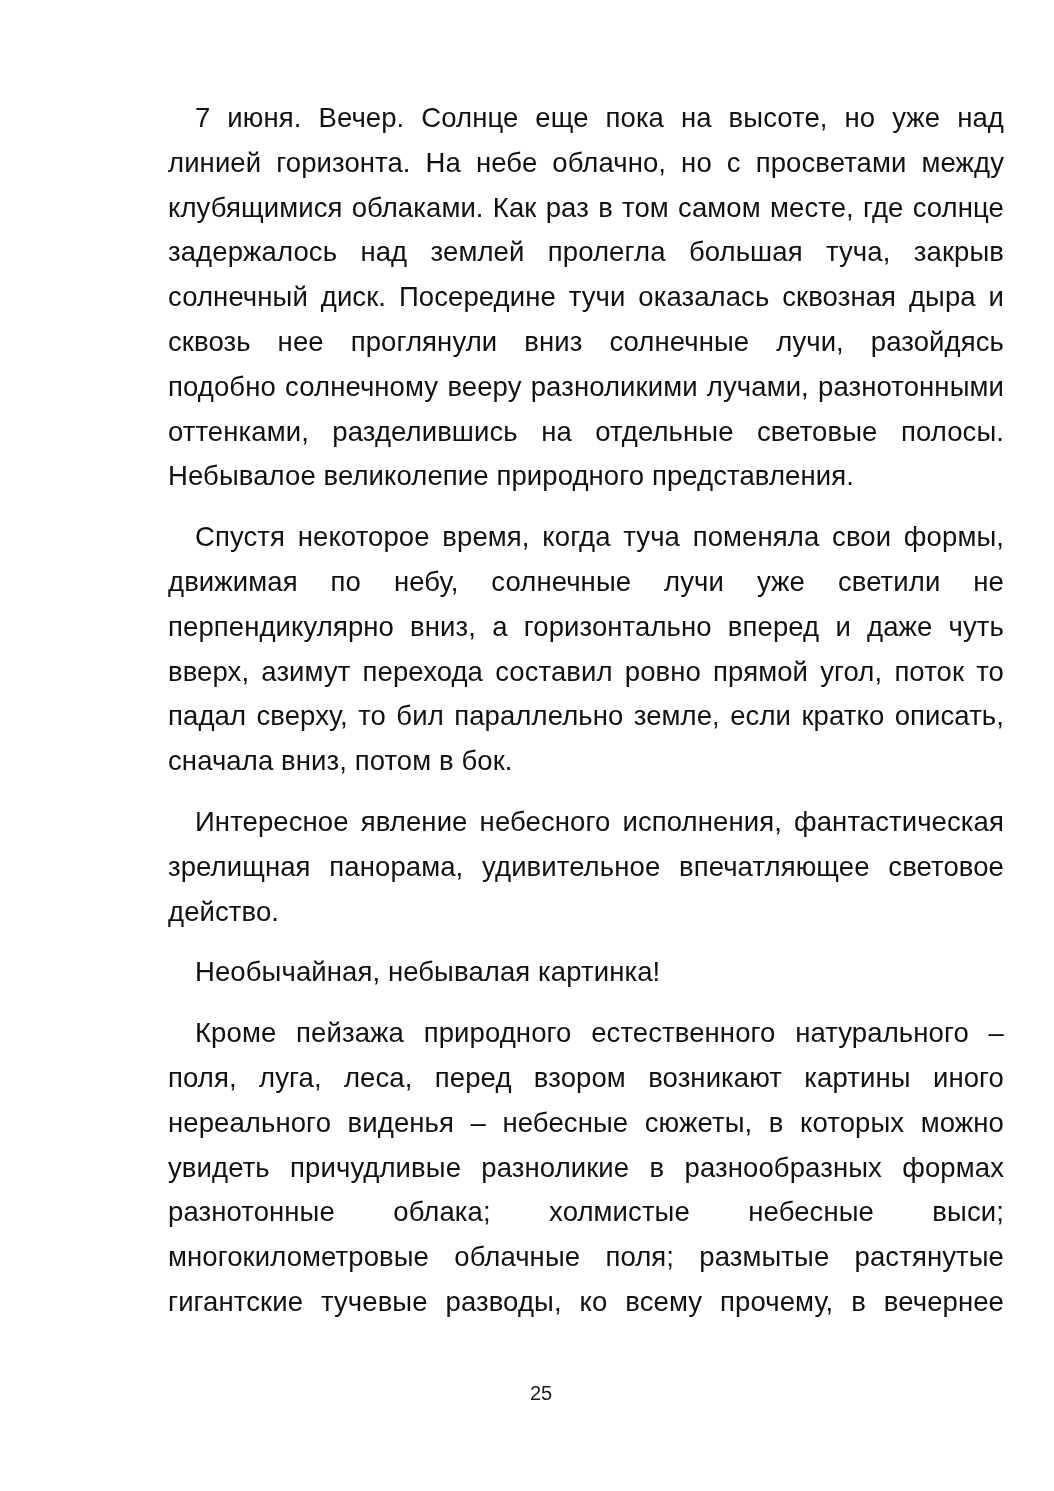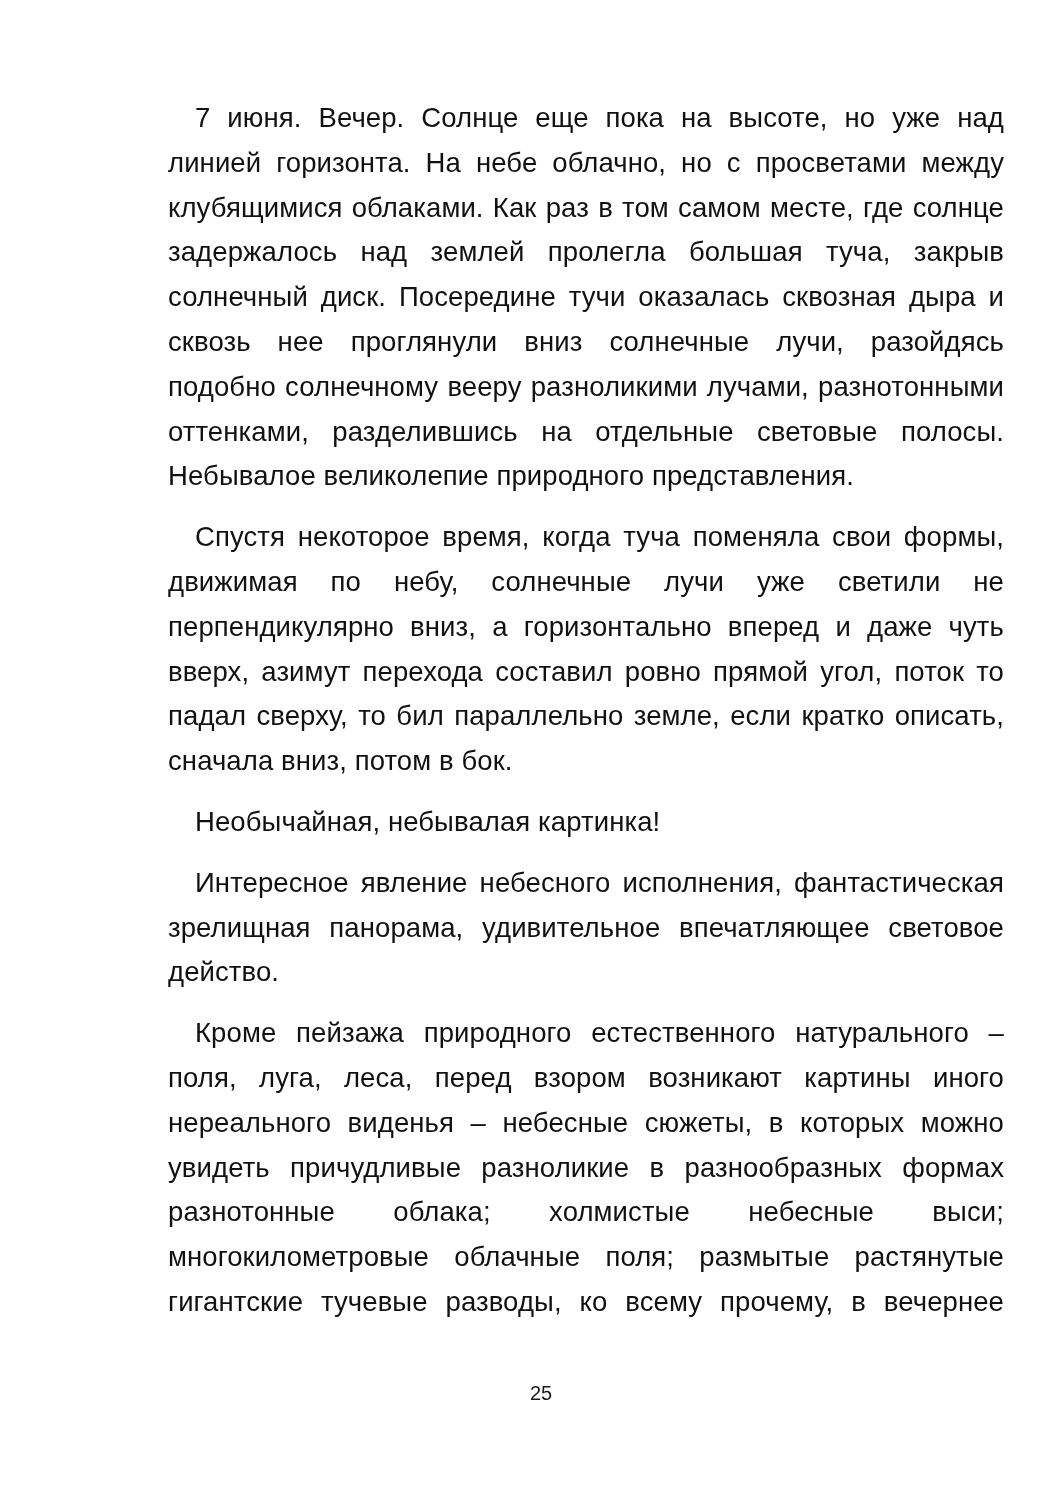--- a/index.html
+++ b/index.html
@@ -70,23 +70,23 @@
 <body>
 
 <div class="page">
 
   <div class="text-column">
 
     <p class="para">7 июня. Вечер. Солнце еще пока на высоте, но уже над линией горизонта. На небе облачно, но с просветами между клубящимися облаками. Как раз в том самом месте, где солнце задержалось над землей пролегла большая туча, закрыв солнечный диск. Посередине тучи оказалась сквозная дыра и сквозь нее проглянули вниз солнечные лучи, разойдясь подобно солнечному вееру разноликими лучами, разнотонными оттенками, разделившись на отдельные световые полосы. Небывалое великолепие природного представления.</p>
 
     <p class="para">Спустя некоторое время, когда туча поменяла свои формы, движимая по небу, солнечные лучи уже светили не перпендикулярно вниз, а горизонтально вперед и даже чуть вверх, азимут перехода составил ровно прямой угол, поток то падал сверху, то бил параллельно земле, если кратко описать, сначала вниз, потом в бок.</p>
 
+    <p class="para">Интересное явление небесного исполнения, фантастическая зрелищная панорама, удивительное впечатляющее световое действо.</p>
+
     <p class="para">Необычайная, небывалая картинка!</p>
-
-    <p class="para">Интересное явление небесного исполнения, фантастическая зрелищная панорама, удивительное впечатляющее световое действо.</p>
 
     <p class="para continues">Кроме пейзажа природного естественного натурального – поля, луга, леса, перед взором возникают картины иного нереального виденья – небесные сюжеты, в которых можно увидеть причудливые разноликие в разнообразных формах разнотонные облака; холмистые небесные выси; многокилометровые облачные поля; размытые растянутые гигантские тучевые разводы, ко всему прочему, в вечернее</p>
 
   </div>
 
   <div class="page-number">25</div>
 
 </div>
 
 </body></html>

